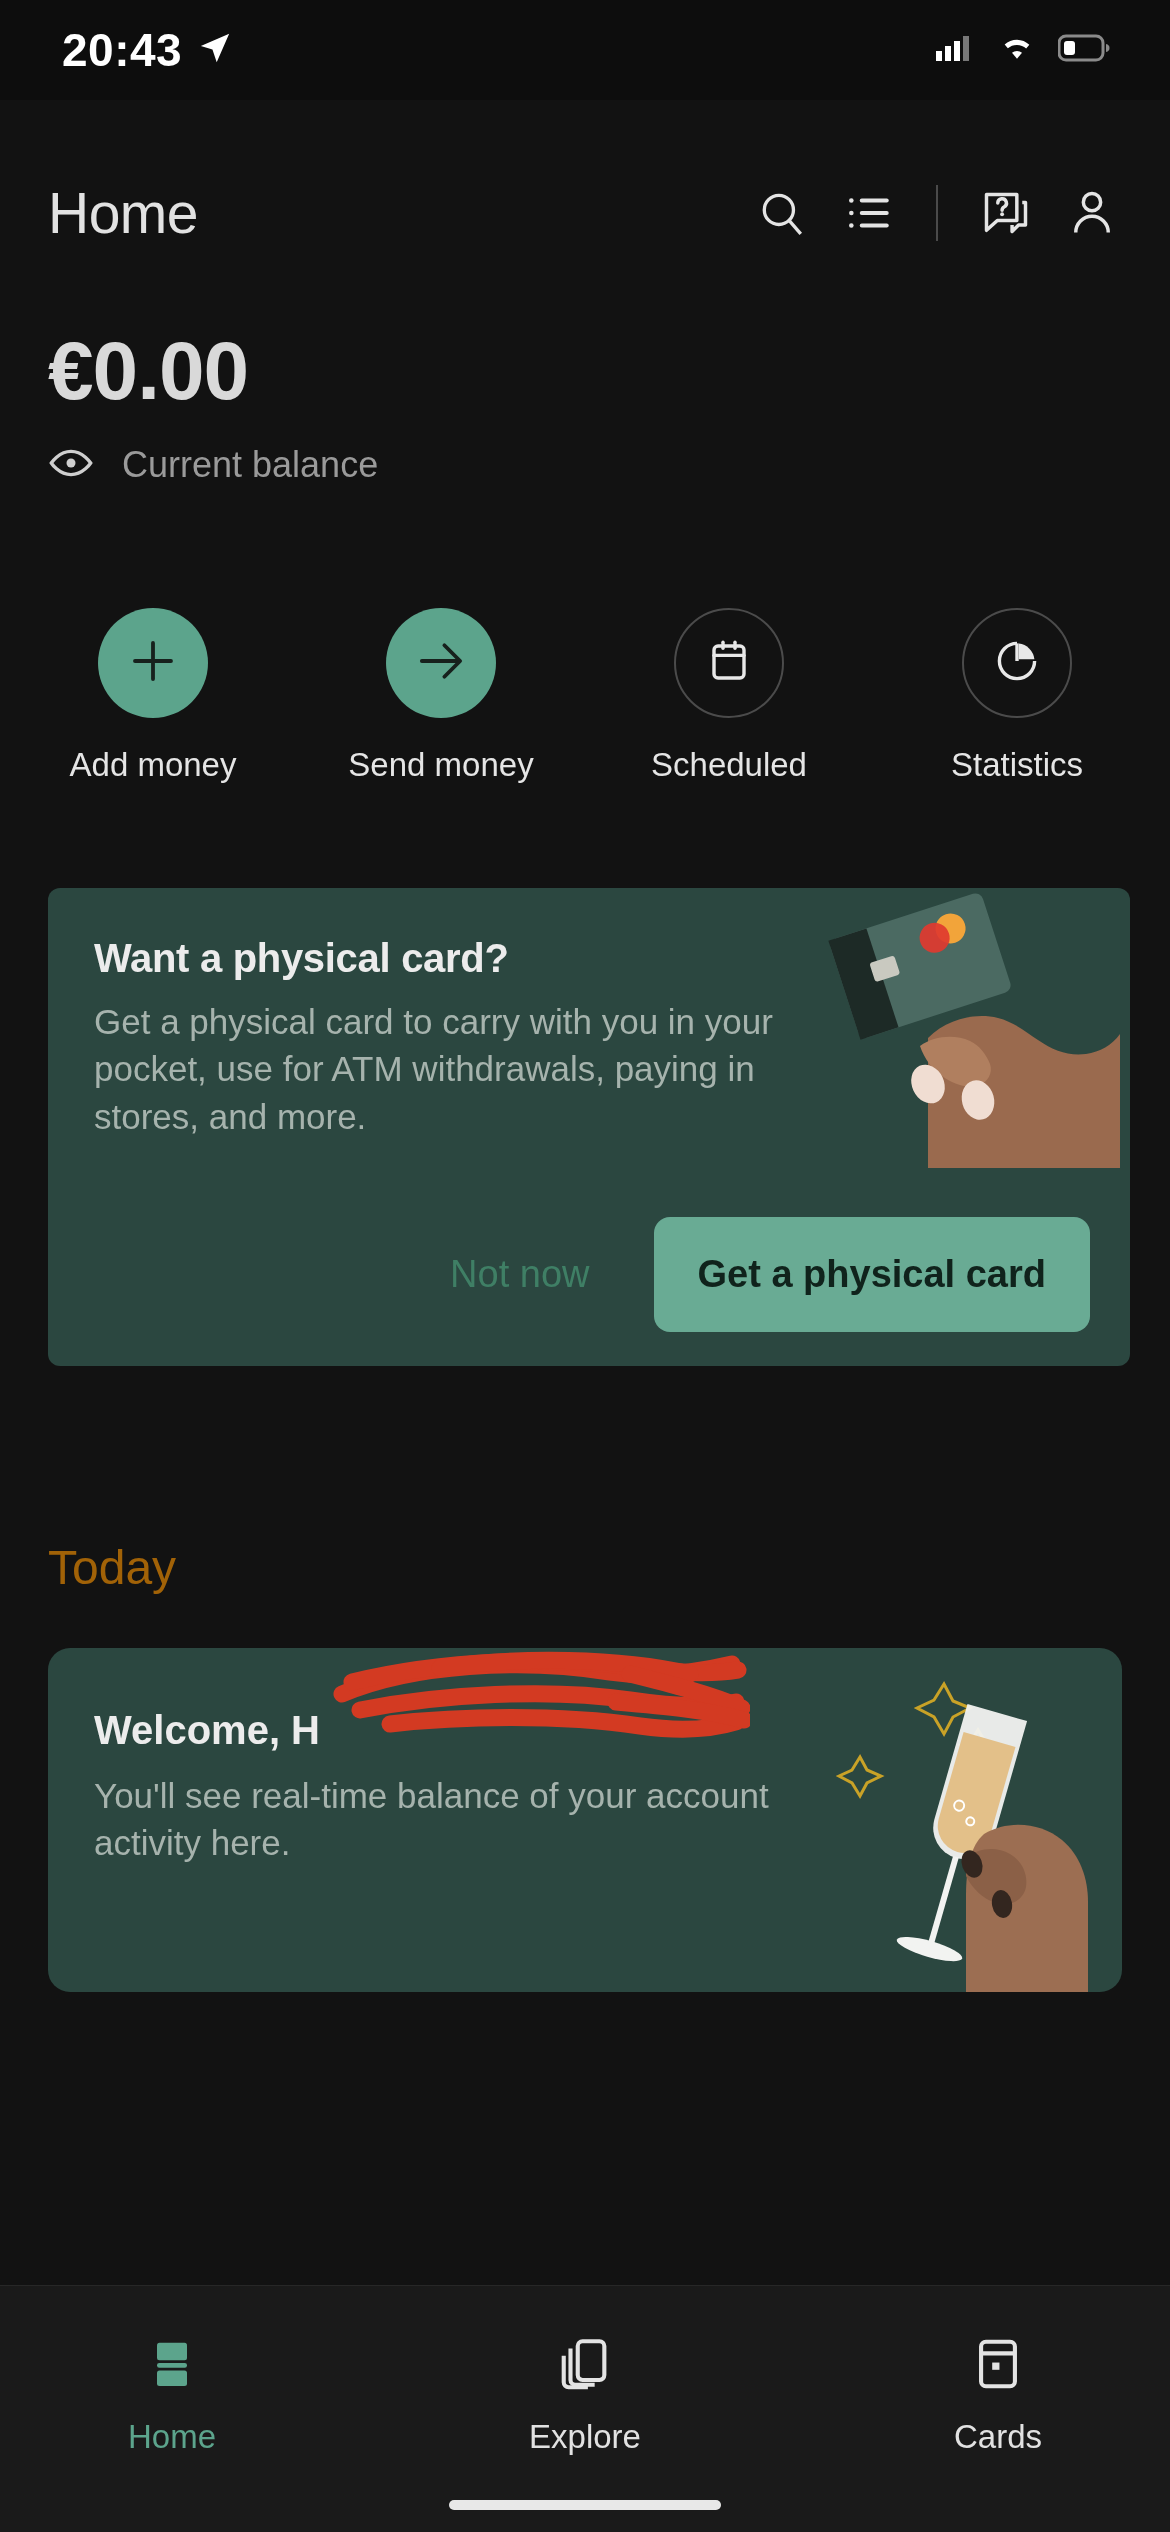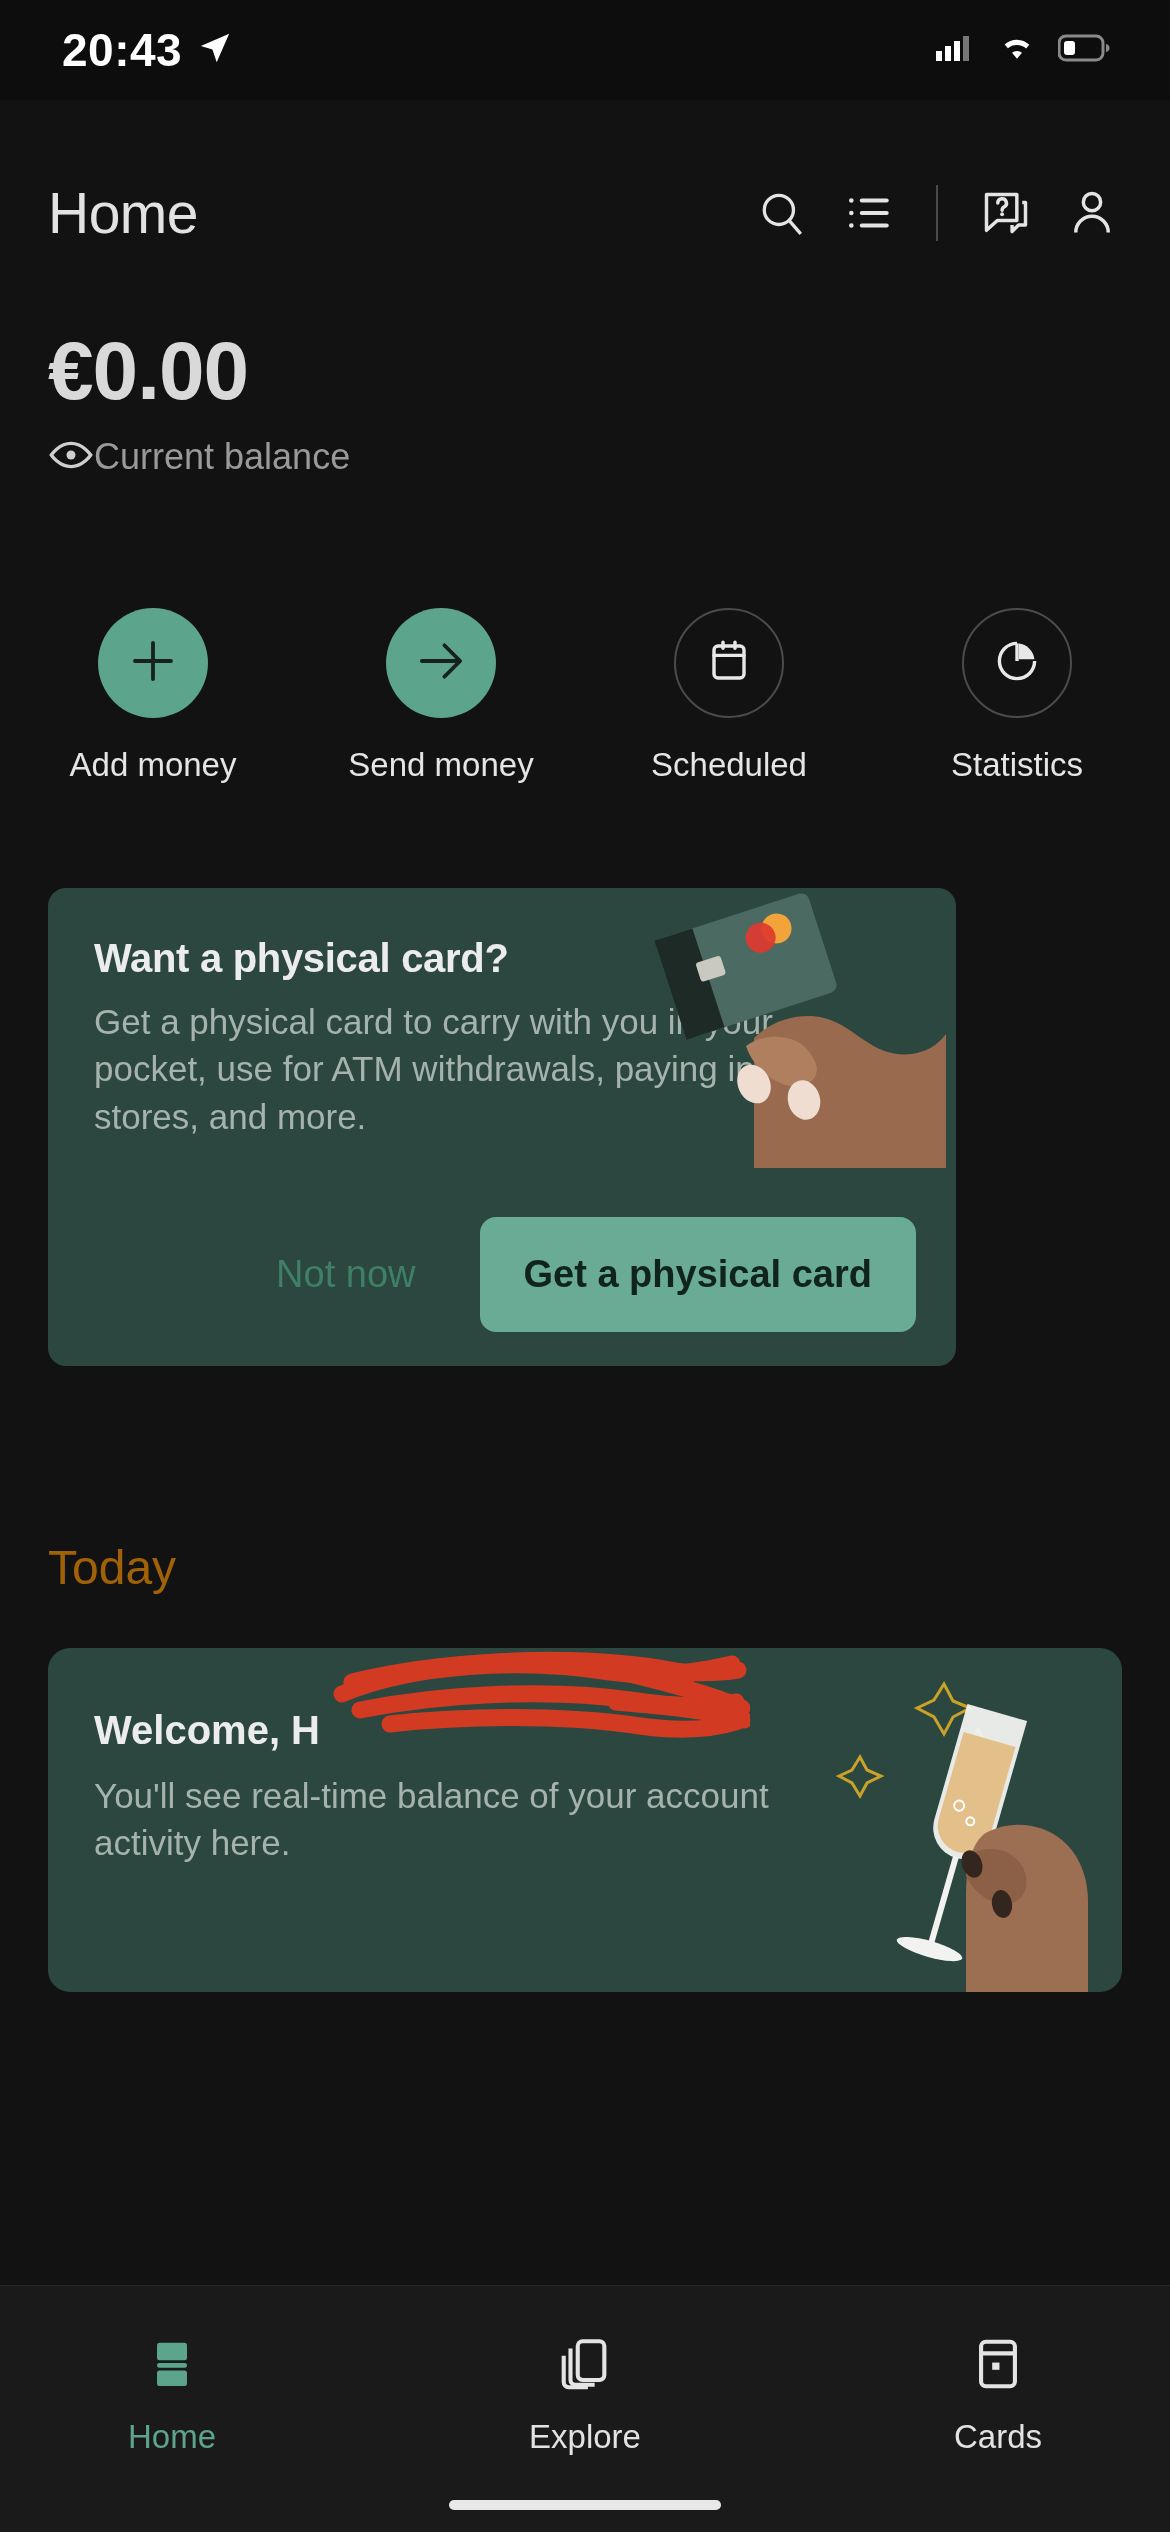--- a/index.html
+++ b/index.html
@@ -28,41 +28,41 @@
     padding:0 50px 0 48px;
   }
   .page-title{ color:#e2e2e2; font-size:57px; font-weight:400; letter-spacing:-0.5px; }
   .header-icons{ display:flex; align-items:center; gap:30px; }
   .hicon{ width:56px; height:56px; display:flex; align-items:center; justify-content:center; }
   .divider-v{ width:2px; height:56px; background:#4a4a4a; margin:0 10px; }
 
   
   .balance-wrap{ position:absolute; top:330px; left:48px; }
   .balance-amount{ color:#d9d9d9; font-size:82px; font-weight:700; letter-spacing:-1px; line-height:1; }
-  .balance-sub{ display:flex; align-items:center; margin-top:24px; }
+  .balance-sub{ display:flex; align-items:center; gap:28px; margin-top:32px; }
   .balance-label{ color:#9a9a9a; font-size:36px; font-weight:400; }
 
   
   .actions{
     position:absolute; top:608px; left:0; width:1170px;
     display:flex; justify-content:space-between; padding:0 58px;
   }
   .action{ display:flex; flex-direction:column; align-items:center; width:190px; }
   .action-circle{
     width:110px; height:110px; border-radius:50%;
     display:flex; align-items:center; justify-content:center;
   }
   .action-circle.filled{ background:#5ca48c; }
   .action-circle.outline{ background:transparent; border:2px solid #4b4b4b; }
   .action-label{ margin-top:28px; color:#e5e5e5; font-size:33px; font-weight:400; white-space:nowrap; }
 
   
   .promo{
-    position:absolute; top:888px; left:48px; width:908px; height:478px;
-    background:#2b4740; border-radius:18px; overflow:hidden;
+    position:absolute; top:888px; left:48px; width:1082px; height:478px;
+    background:#2b4740; border-radius:12px; overflow:hidden;
   }
   .promo-title{
     position:absolute; top:48px; left:46px; color:#ececec;
     font-size:40px; font-weight:700; letter-spacing:-0.3px;
   }
   .promo-body{
     position:absolute; top:110px; left:46px; width:730px;
     color:#a6b3ad; font-size:35px; line-height:1.35; font-weight:400;
   }
   .promo-art{

